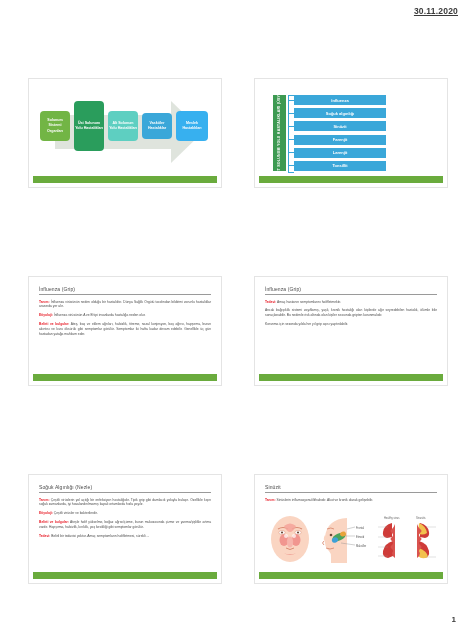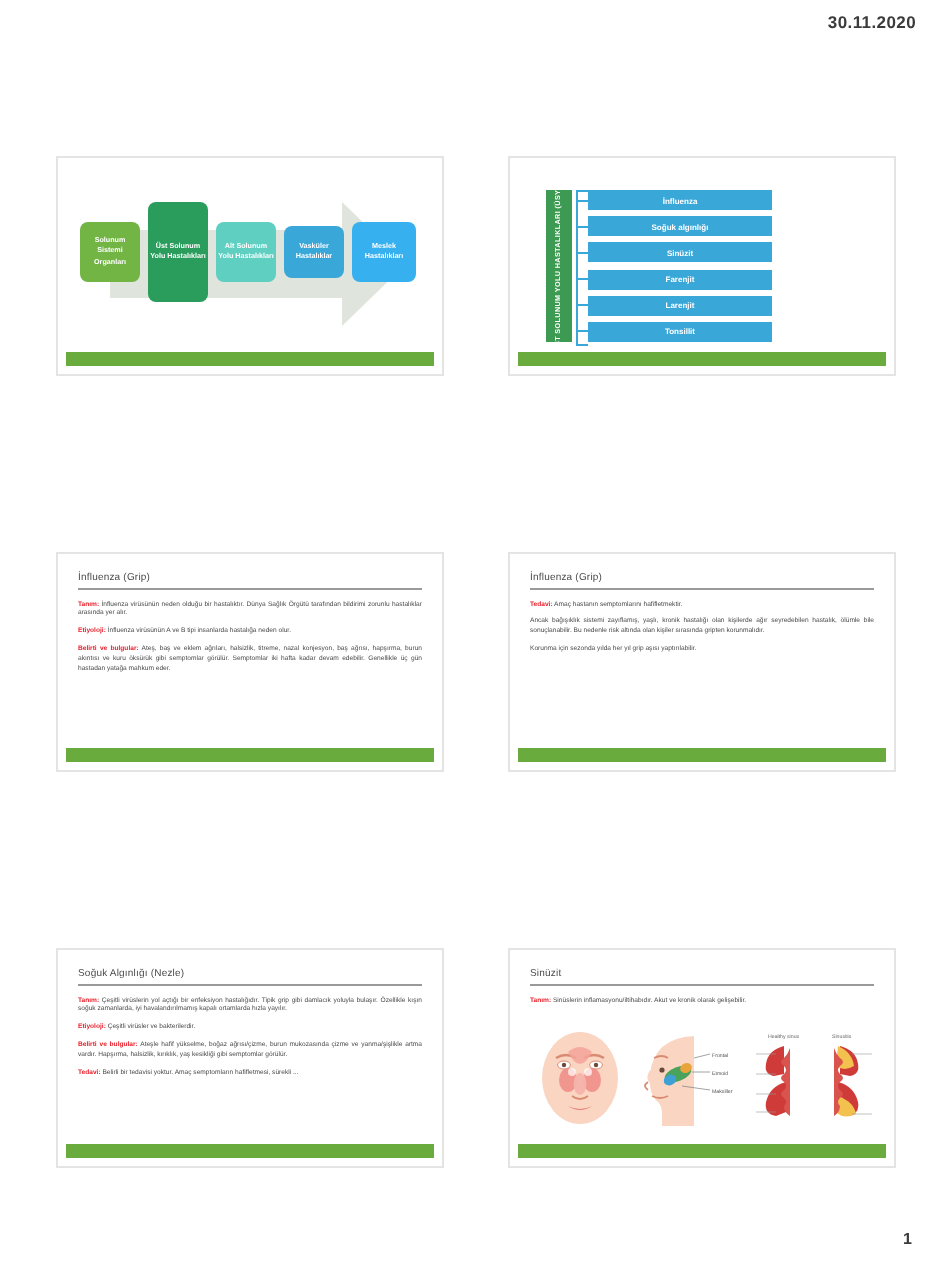--- a/index.html
+++ b/index.html
@@ -8,20 +8,21 @@
     background:#ffffff;
     font-family:"Liberation Sans", sans-serif;
     position:relative;
     overflow:hidden;
     color:#333;
   }
   .page-date{
     position:absolute;top:6px;right:16px;
     font-size:8.5px;font-weight:bold;color:#3b3b3b;
     letter-spacing:.2px;
+    text-decoration:underline;
   }
   .page-number{
     position:absolute;bottom:8px;right:18px;
     font-size:8px;font-weight:bold;color:#3b3b3b;
   }
 
   .grid{
     position:absolute;
     left:28px;top:78px;
     width:420px;

